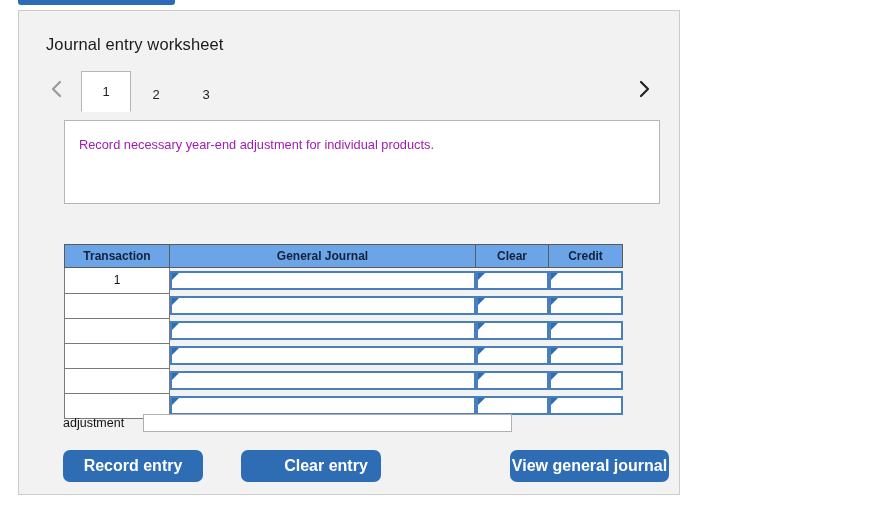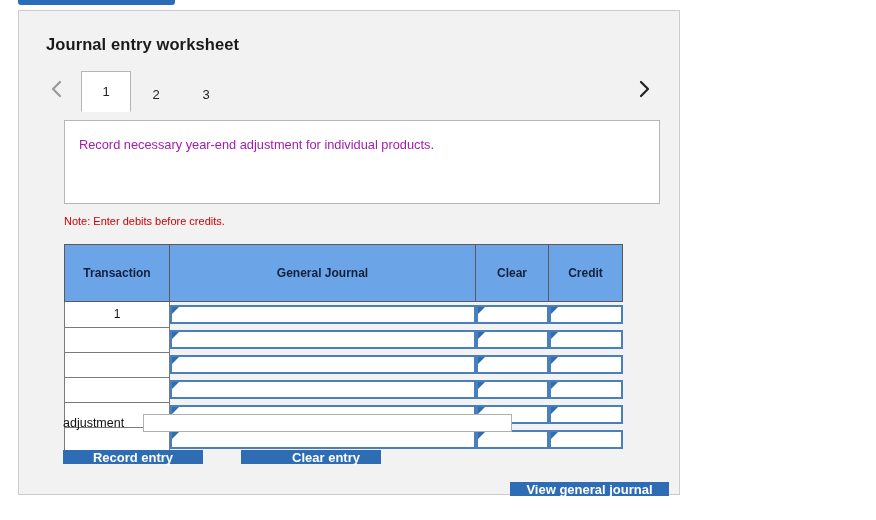--- a/index.html
+++ b/index.html
@@ -37,21 +37,21 @@
     background: #f2f2f2;
     border: 1px solid #cccccc;
     box-sizing: border-box;
   }
 
   .panel-title {
     position: absolute;
     left: 27px;
     top: 24px;
     font-size: 16.5px;
-    font-weight: bold;
+    font-weight: normal;
     color: #1a1a1a;
     letter-spacing: 0.1px;
   }
 
   
   .tabstrip {
     position: absolute;
     left: 26px;
     top: 57px;
     width: 610px;
@@ -140,21 +140,21 @@
     border-collapse: collapse;
     table-layout: fixed;
   }
   .jtable th {
     background: #6ba5e7;
     border: 1px solid #5a5a5a;
     font-size: 12px;
     font-weight: bold;
     color: #14213d;
     height: 22px;
-    padding: 17px;
+    padding: 0;
     text-align: center;
   }
   .jtable td {
     padding: 0;
     height: 23px;
     border: 1px solid #7a7a7a;
     background: #ffffff;
   }
   .col-tx { width: 105px; }
   .col-gj { width: 306px; }
@@ -204,35 +204,35 @@
     font-family: "Liberation Sans", sans-serif;
     font-size: 12px;
     padding: 0 3px;
   }
 
   
   .btn {
     position: absolute;
     background: #2e6db4;
     color: #ffffff;
-    font-size: 13px;
+    font-size: 16px;
     font-weight: bold;
     border: none;
-    border-radius: 0;
-    height: 14px;
+    border-radius: 7px;
+    height: 32px;
     cursor: pointer;
     font-family: "Liberation Sans", sans-serif;
     display: flex;
     align-items: center;
     justify-content: center;
     padding: 0;
   }
   .btn-record { left: 44px; top: 439px; width: 140px; }
   .btn-clear  { left: 222px; top: 439px; width: 140px; padding-left: 30px; }
-  .btn-view   { left: 491px; top: 439px; width: 159px; margin-top: 32px; }
+  .btn-view   { left: 491px; top: 439px; width: 159px; }
 </style>
 </head>
 <body>
 
 <div id="root">
 
   <div class="top-bar"></div>
 
   <div class="panel">
 
@@ -262,21 +262,20 @@
         <svg width="13" height="20" viewBox="0 0 13 20" aria-hidden="true">
           <polyline points="3,3 10,10 3,17" fill="none" stroke="#222222" stroke-width="2.2" stroke-linecap="round" stroke-linejoin="round"></polyline>
         </svg>
       </div>
     </div>
 
     <div class="descbox">
       <div class="desc-text">Record necessary year-end adjustment for individual products.</div>
     </div>
 
-    <div class="note">Note: Enter debits before credits.</div>
 
     <table class="jtable">
       <colgroup>
         <col class="col-tx">
           <col class="col-gj">
           <col class="col-dr">
           <col class="col-cr">
       </colgroup>
       <thead>
         <tr>

